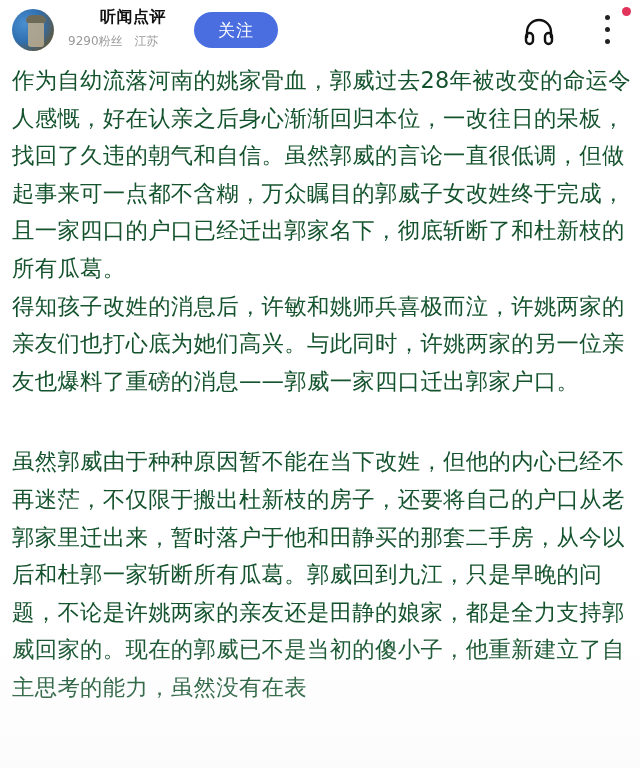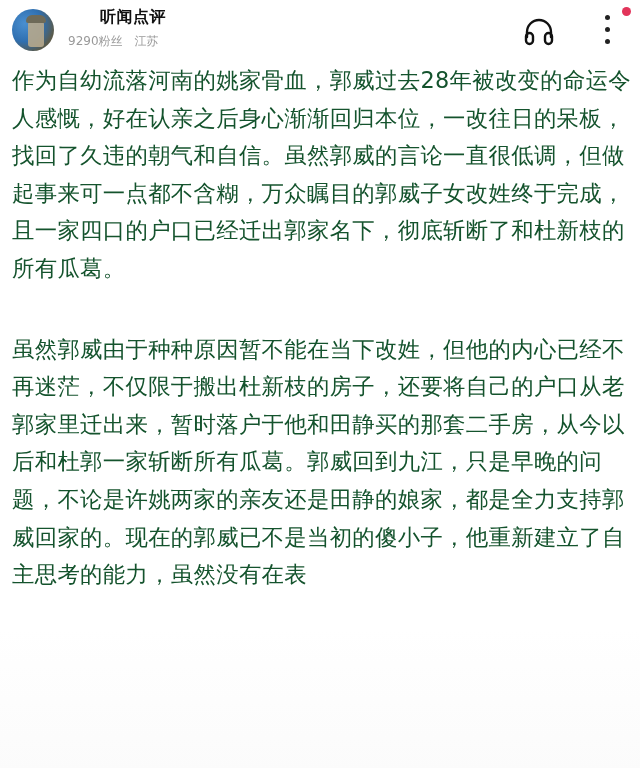--- a/index.html
+++ b/index.html
@@ -39,33 +39,35 @@
 
 <div class="header">
   <div class="avatar">
     <div class="fig"></div>
     <div class="hat"></div>
   </div>
   <div class="name">听闻点评</div>
   <div class="meta">
     <span>9290粉丝</span><span>江苏</span>
   </div>
+  <button class="follow">关注</button>
 
   <svg class="headphone" viewBox="0 0 34 32">
     <path d="M5 22 V17 a12 12 0 0 1 24 0 V22" fill="none" stroke="#111" stroke-width="2.4" stroke-linecap="round"></path>
     <rect x="4" y="18" width="7" height="11" rx="3.5" fill="none" stroke="#111" stroke-width="2.4"></rect>
     <rect x="23" y="18" width="7" height="11" rx="3.5" fill="none" stroke="#111" stroke-width="2.4"></rect>
   </svg>
 
   <div class="more">
     <i style="top:3px"></i>
       <i style="top:15px"></i>
       <i style="top:27px"></i>
   </div>
   <div class="dot-red"></div>
 </div>
 
 <div class="article">
   <p>作为自幼流落河南的姚家骨血，郭威过去28年被改变的命运令人感慨，好在认亲之后身心渐渐回归本位，一改往日的呆板，找回了久违的朝气和自信。虽然郭威的言论一直很低调，但做起事来可一点都不含糊，万众瞩目的郭威子女改姓终于完成，且一家四口的户口已经迁出郭家名下，彻底斩断了和杜新枝的所有瓜葛。</p>
+  <p>得知孩子改姓的消息后，许敏和姚师兵喜极而泣，许姚两家的亲友们也打心底为她们高兴。与此同时，许姚两家的另一位亲友也爆料了重磅的消息——郭威一家四口迁出郭家户口。</p>
   <div class="gap"></div>
   <p>虽然郭威由于种种原因暂不能在当下改姓，但他的内心已经不再迷茫，不仅限于搬出杜新枝的房子，还要将自己的户口从老郭家里迁出来，暂时落户于他和田静买的那套二手房，从今以后和杜郭一家斩断所有瓜葛。郭威回到九江，只是早晚的问题，不论是许姚两家的亲友还是田静的娘家，都是全力支持郭威回家的。现在的郭威已不是当初的傻小子，他重新建立了自主思考的能力，虽然没有在表</p>
 </div>
 <div class="fade"></div>
 
 </body></html>

